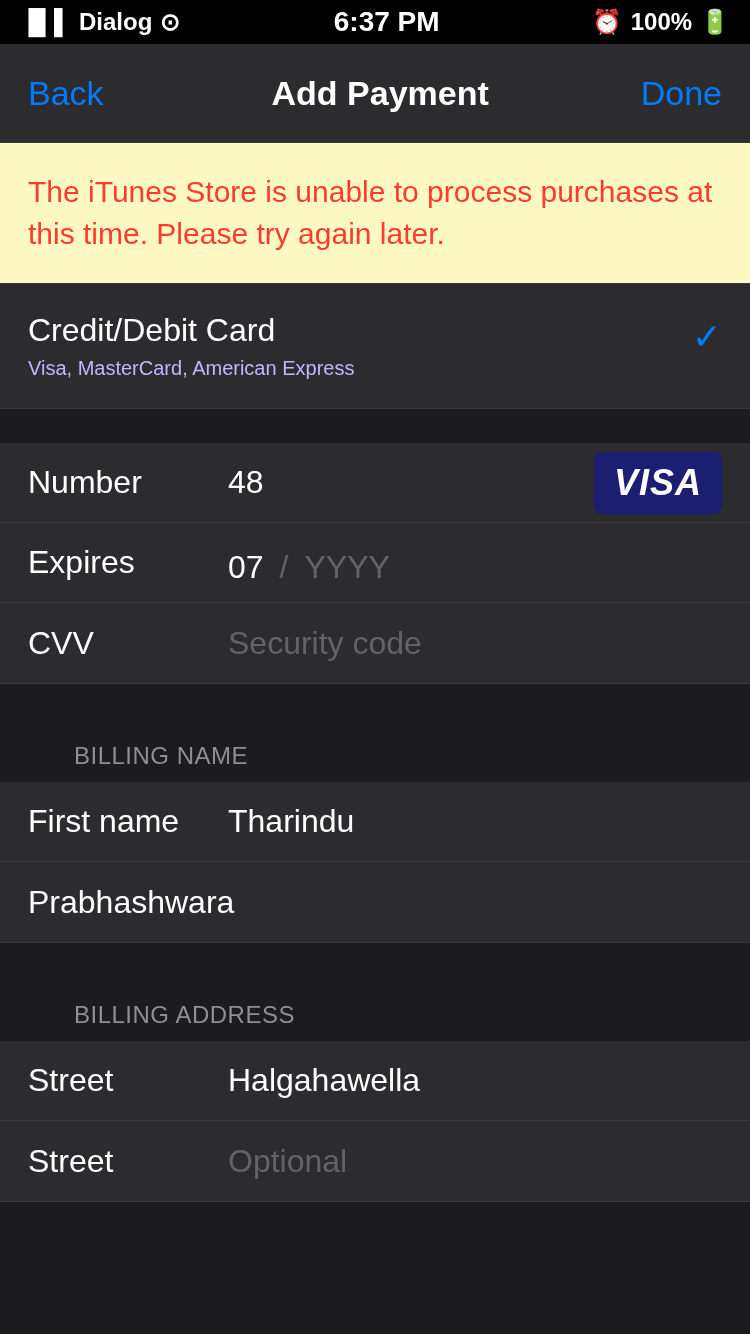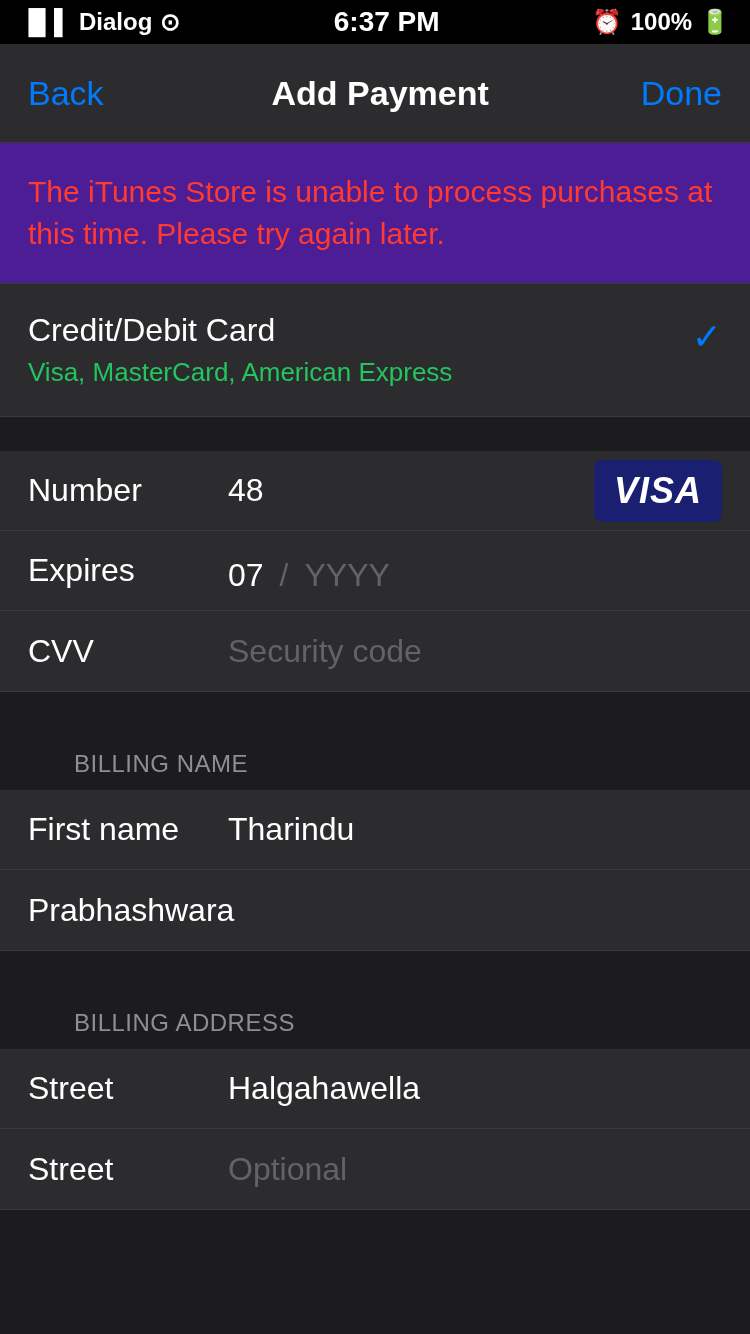--- a/index.html
+++ b/index.html
@@ -66,21 +66,21 @@
     }
     .nav-done {
       color: #007aff;
       font-size: 34px;
       font-weight: 400;
       cursor: pointer;
     }
 
     
     .error-banner {
-      background: #4c1d95;
+      background: #fef9c3;
       padding: 28px 28px;
       border-bottom: 1px solid #3a3a3c;
     }
     .error-text {
       color: #ff3b30;
       font-size: 30px;
       line-height: 1.4;
     }
 
     
@@ -93,22 +93,22 @@
       border-bottom: 1px solid #3a3a3c;
     }
     .payment-method-info {}
     .payment-method-title {
       color: #ffffff;
       font-size: 32px;
       font-weight: 400;
       margin-bottom: 8px;
     }
     .payment-method-subtitle {
-      color: #22c55e;
-      font-size: 26px;
+      color: #c4b5fd;
+      font-size: 20px;
     }
     .checkmark {
       color: #007aff;
       font-size: 36px;
       margin-top: 4px;
     }
 
     
     .form-section {
       background: #2c2c2e;

